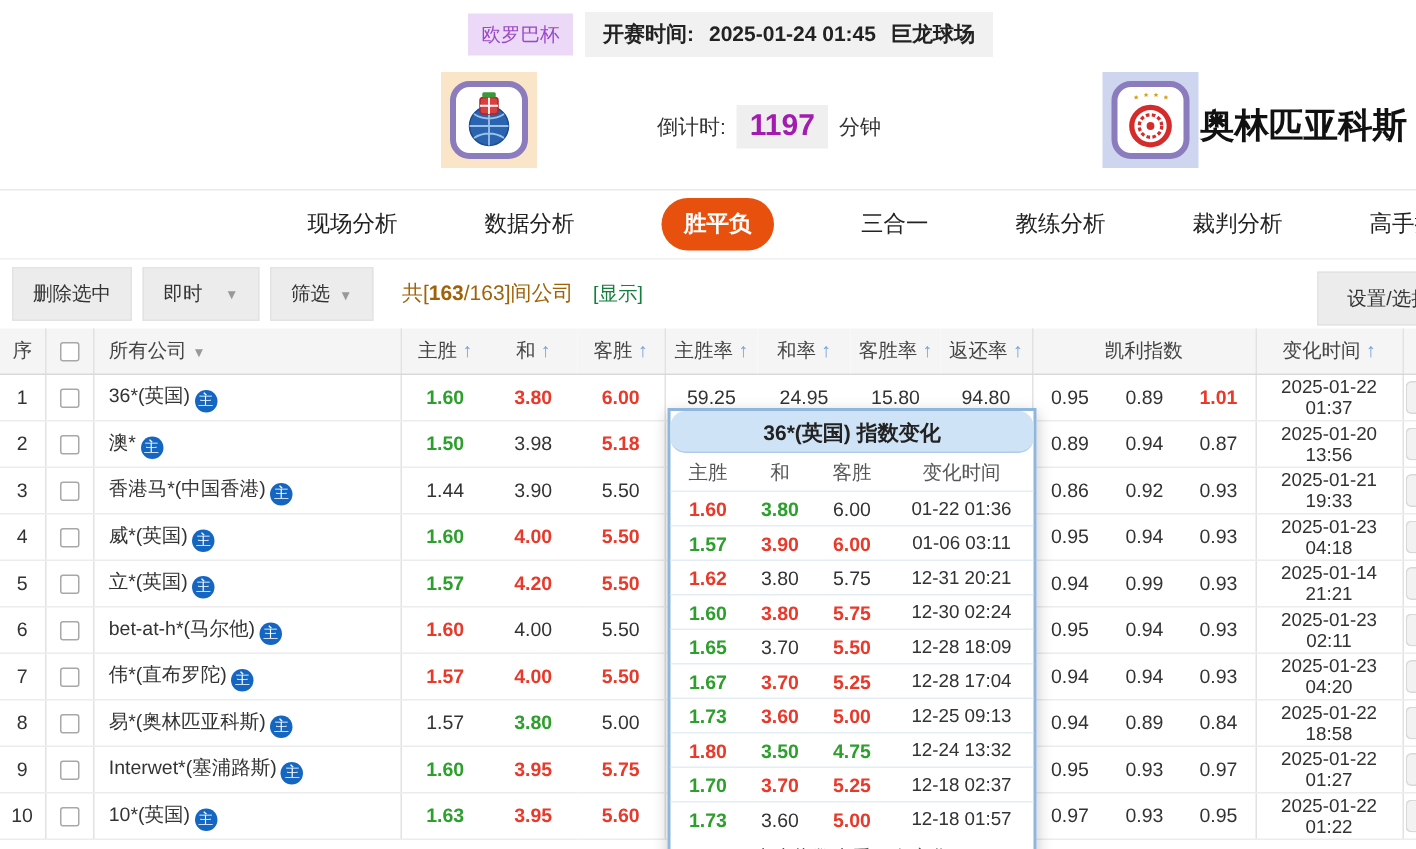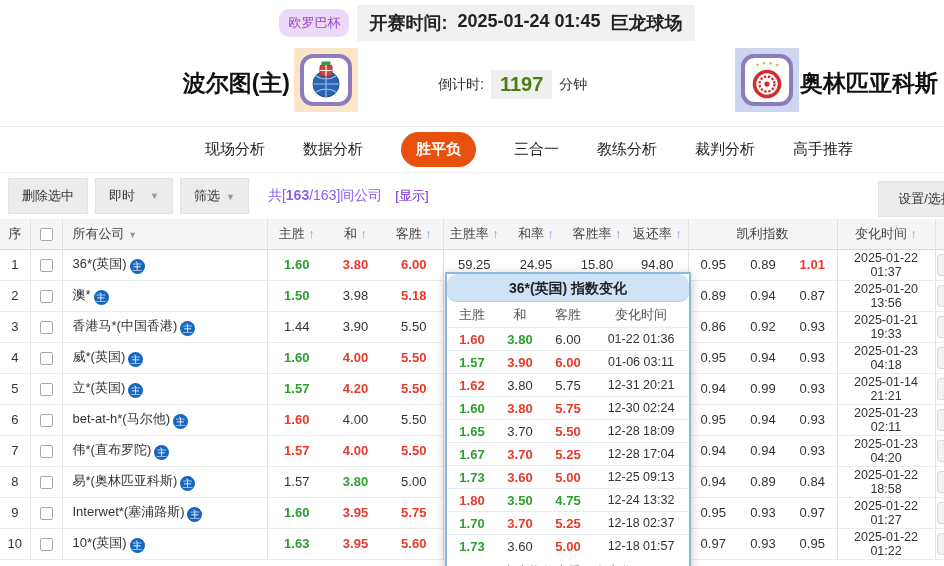--- a/index.html
+++ b/index.html
@@ -3,46 +3,46 @@
 <meta charset="utf-8">
 <style>
   * { margin:0; padding:0; box-sizing:border-box; }
   html,body { width:944px; height:566px; }
   body {
     position:relative; overflow:hidden; background:#fff; color:#333;
     font-family:"Liberation Sans","DejaVu Sans",sans-serif; font-size:13px;
   }
   
   .topline { height:38px; display:flex; justify-content:center; align-items:center; gap:8px; padding-top:8px; margin-left:30px; }
-  .league-badge { background:#ecd9f7; color:#9a47c8; padding:5px 9px; font-size:13px; border-radius:10px; }
-  .kickoff { background:#f1f1f1; padding:6px 12px; font-size:18px; font-weight:bold; color:#222; display:flex; gap:10px; white-space:nowrap; }
+  .league-badge { background:#ecd9f7; color:#9a47c8; padding:5px 9px; font-size:13px; border-radius:0; }
+  .kickoff { background:#f1f1f1; padding:6px 12px; font-size:14px; font-weight:bold; color:#222; display:flex; gap:10px; white-space:nowrap; }
   
   .teamline { position:relative; height:88px; }
   .team-name { position:absolute; font-size:23px; font-weight:bold; color:#111; white-space:nowrap; }
   .home-name { left:0; width:290px; top:30px; text-align:right; }
   .away-name { left:800px; top:30px; }
   .logo-box { position:absolute; width:64px; height:64px; top:10px; display:flex; align-items:center; justify-content:center; }
   .home-box { left:294px; background:#fae5c8; }
   .away-box { left:735px; background:#cdd6ee; }
   .logo-inner { width:52px; height:52px; background:#fff; border:4px solid #8b7cbd; border-radius:13px; display:flex; align-items:center; justify-content:center; }
   .countdown { position:absolute; left:438px; top:32px; display:flex; align-items:center; gap:7px; font-size:14px; color:#333; }
   .countdown-box { background:#efefef; padding:3px 9px; }
-  .countdown-num { color:#4d7c0f; font-size:20px; font-weight:bold; }
+  .countdown-num { color:#a21caf; font-size:20px; font-weight:bold; }
   .divider { border-top:1px solid #e9e9e9; }
   
-  .tabs { height:46px; display:flex; align-items:center; padding-left:205px; gap:38px; font-size:15px; border-bottom:1px solid #f0f0f0; }
+  .tabs { height:46px; display:flex; align-items:center; padding-left:205px; gap:58px; font-size:15px; border-bottom:1px solid #f0f0f0; }
   .tab { color:#222; cursor:pointer; white-space:nowrap; }
   .tab.active { background:#e8500e; color:#fff; font-weight:bold; padding:8px 15px; border-radius:18px; }
   
   .toolbar { height:46px; display:flex; align-items:center; padding-left:8px; gap:7px; position:relative; }
   .tbtn { background:#ececec; border:1px solid #e3e3e3; padding:8px 13px; border-radius:0; color:#333; font-size:13px; white-space:nowrap; cursor:pointer; }
   .tbtn.dd { display:flex; align-items:center; justify-content:space-between; width:78px; }
   .caret { color:#999; font-size:9px; margin-left:6px; }
-  .company-count { margin-left:12px; font-size:14px; color:#8b5cf6; }
-  .show-link { color:#6d28d9; margin-left:6px; cursor:pointer; }
+  .company-count { margin-left:12px; font-size:14px; color:#a16207; }
+  .show-link { color:#15803d; margin-left:6px; cursor:pointer; }
   .settings-btn { position:absolute; left:878px; top:8px; width:96px; }
   
   table { border-collapse:collapse; table-layout:fixed; width:944px; font-size:13px; }
   th { height:30px; background:#f5f5f5; font-weight:normal; color:#444; border-bottom:1px solid #d8d8d8; text-align:center; }
   td { height:31px; text-align:center; border-bottom:1px solid #ececec; color:#333; }
   .bR { border-right:1px solid #e2e2e2; }
   .arr { color:#76a4d8; font-weight:bold; }
   .fcaret { color:#999; font-size:9px; }
   th.company-h, td.company { text-align:left; padding-left:10px; }
   .cb { display:inline-block; width:13px; height:13px; border:1px solid #a8a8a8; border-radius:2px; background:#fff; vertical-align:middle; cursor:pointer; }
@@ -68,21 +68,20 @@
 <div class="topline">
   <span class="league-badge">欧罗巴杯</span>
   <span class="kickoff">
     <span>开赛时间:</span>
     <span>2025-01-24 01:45</span>
     <span>巨龙球场</span>
   </span>
 </div>
 
 <div class="teamline">
-  <div class="team-name home-name">波尔图(主)</div>
   <div class="logo-box home-box">
     <div class="logo-inner">
       <svg width="40" height="40" viewBox="0 0 40 40">
         <circle cx="20" cy="24" r="13" fill="#2a64b0" stroke="#1a4a8c"></circle>
         <path d="M7 24h26 M20 11v26 M10 16c6 4 14 4 20 0 M10 32c6-4 14-4 20 0" stroke="#9cc2e8" stroke-width="1.2" fill="none"></path>
         <rect x="14" y="5" width="12" height="11" rx="2" fill="#d94040" stroke="#a82828"></rect>
         <path d="M14 10.5h12 M20 5v11" stroke="#fff" stroke-width="1.2"></path>
         <rect x="15.5" y="1.5" width="9" height="3.5" rx="1" fill="#3a9a3a"></rect>
       </svg>
     </div>

